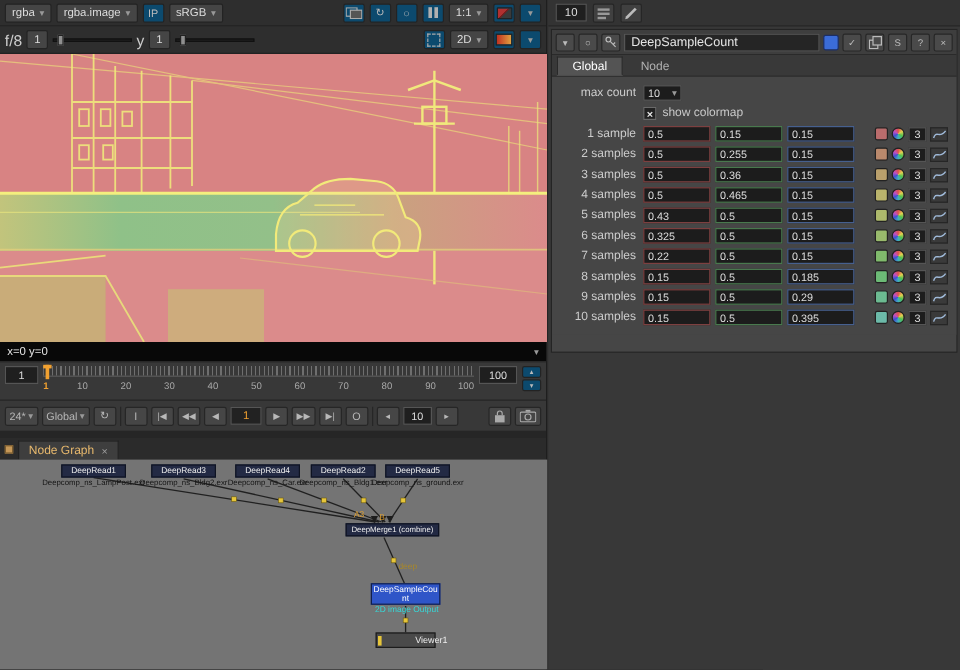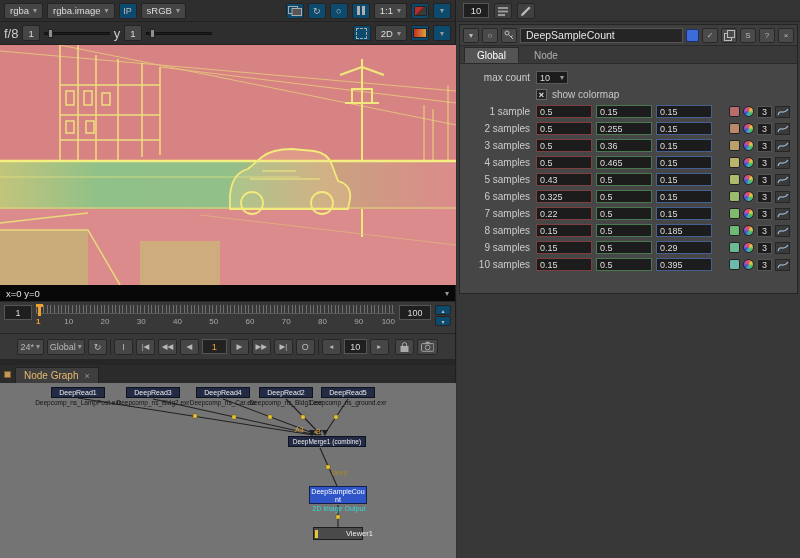--- a/index.html
+++ b/index.html
@@ -37,21 +37,21 @@
   .track { flex:1; position:relative; height:26px; }
   .ruler { height:9px; border-bottom:1px solid #5a5a5a;
     background:repeating-linear-gradient(90deg,#6f6f6f 0 1px,transparent 1px 3.6px); }
   .tick { position:absolute; top:12px; font-size:8px; color:#a8a8a8; }
   .tick.current { color:#f0a030; font-weight:bold; }
   .playhead { position:absolute; left:2px; top:-1px; width:3px; height:12px; background:#f0a030; }
   .playhead:before { content:""; position:absolute; left:-2px; top:0; width:7px; height:3px; background:#f0a030; }
   .tl-zoom { display:flex; flex-direction:column; gap:1px; }
   .tl-zoom .vbtn { height:10px; min-width:16px; font-size:6px; }
 
-  .transport { height:26px; background:#383838; border-top:1px solid #262626; display:flex; align-items:center; gap:3px; padding:0 17px; }
+  .transport { height:26px; background:#383838; border-top:1px solid #262626; display:flex; align-items:center; gap:3px; padding:0 4px; }
   .tbtn { height:16px; min-width:19px; padding:0 3px; background:#464646; border:1px solid #262626; border-radius:2px;
     color:#b8b8b8; font-size:7.5px; display:inline-flex; align-items:center; justify-content:center; gap:2px; white-space:nowrap; }
   .tbtn.wide { font-size:9px; }
   .frame-field { width:26px; height:15px; background:#222; border:1px solid #555; color:#f0a030; font-size:9.5px;
     display:flex; align-items:center; justify-content:center; }
   .vsep { width:1px; height:16px; background:#262626; }
 
   .dock-gap { height:6px; background:#262626; }
   .ng-tabbar { height:18px; background:#2b2b2b; display:flex; align-items:flex-end; gap:4px; padding:0 4px; }
   .grip { width:7px; height:7px; background:#c69858; margin-bottom:5px; border:1px solid #7a5c30; }

